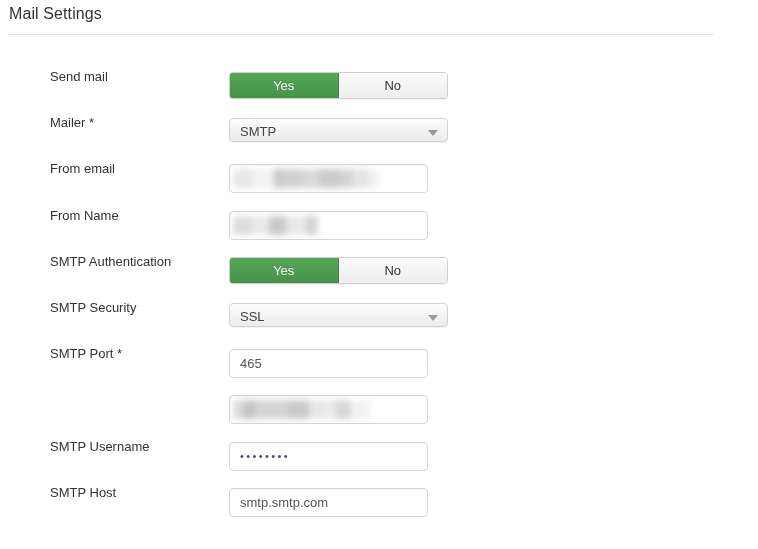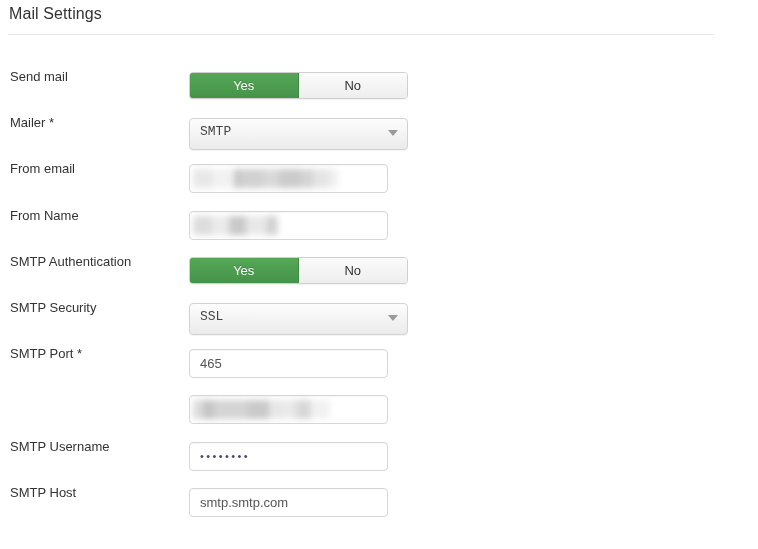--- a/index.html
+++ b/index.html
@@ -39,20 +39,21 @@
   
   .form {
     position: absolute;
     left: 0;
     top: 60px;
     width: 758px;
   }
   .row {
     position: relative;
     height: 46.2px;
+    margin-left: 40px;
   }
   .row-label {
     position: absolute;
     left: 10px;
     top: 8px;
     font-size: 13px;
     color: #333333;
     line-height: 18px;
     white-space: nowrap;
   }
@@ -95,28 +96,27 @@
   .toggle-opt.off {
     background: #f4f4f4;
     background-image: linear-gradient(to bottom, #fbfbfb, #eeeeee);
     color: #333333;
   }
 
   
   .select {
     position: relative;
     width: 219px;
-    height: 32px;
+    height: 24px;
     box-sizing: border-box;
     border: 1px solid #d2d2d2;
     border-radius: 4px;
     background-image: linear-gradient(to bottom, #fdfdfd 0%, #f3f3f3 55%, #ebebeb 100%);
     box-shadow: 0 1px 1px rgba(0,0,0,0.05);
     cursor: pointer;
-    font-family: Liberation Mono, monospace;
   }
   .select-value {
     position: absolute;
     left: 10px;
     top: 0;
     line-height: 26px;
     font-size: 13px;
     color: #444444;
   }
   .select-caret {

